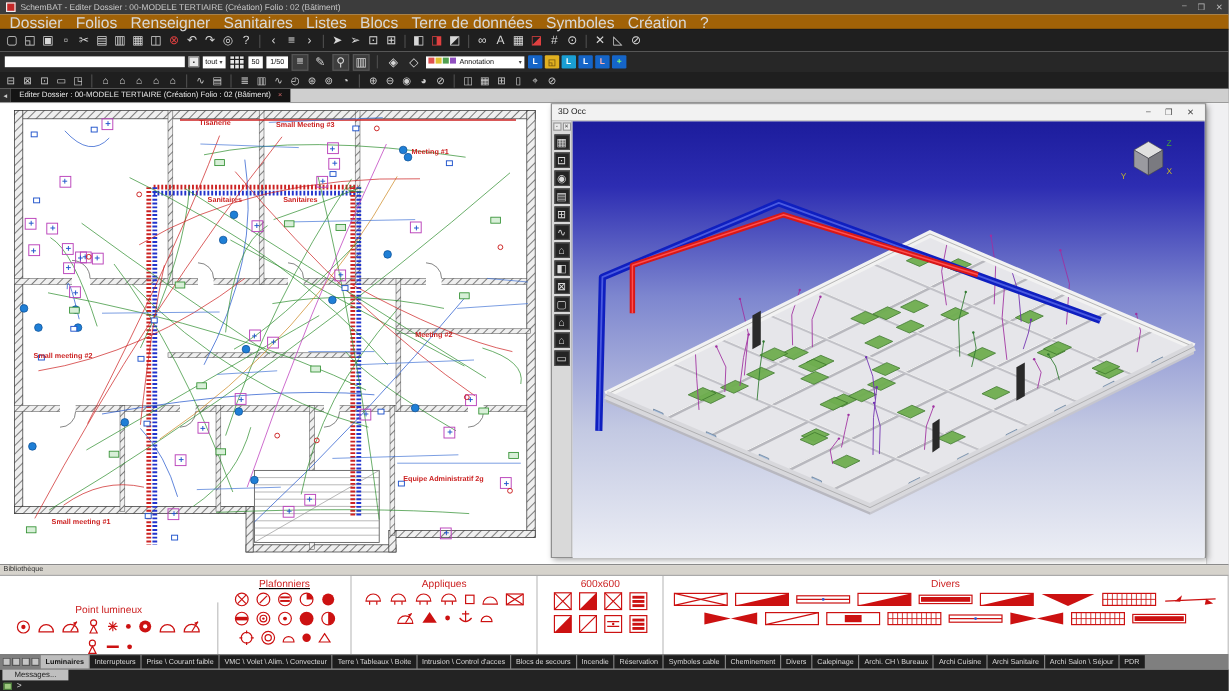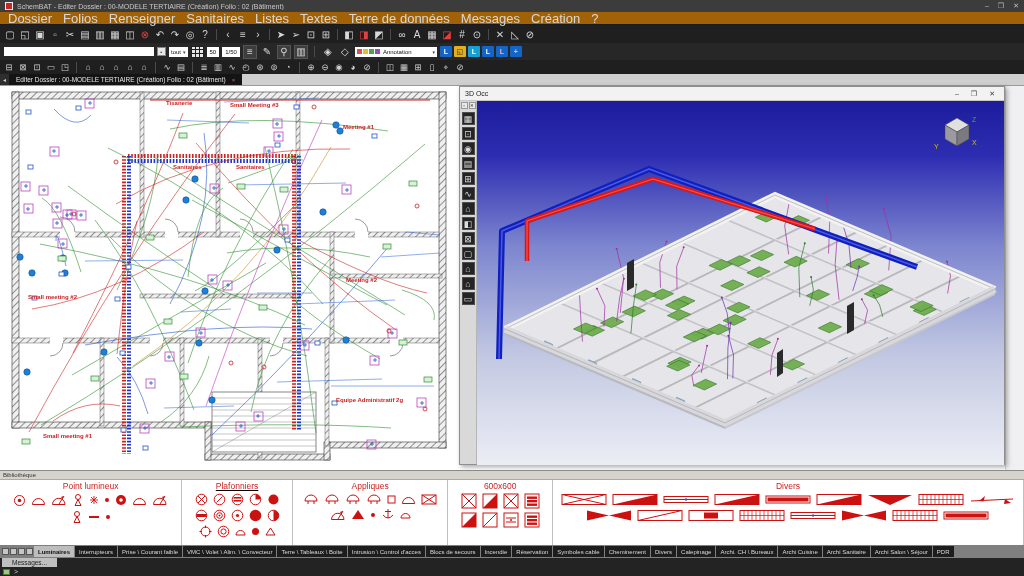--- a/index.html
+++ b/index.html
@@ -83,23 +83,23 @@
       <span>✕</span>
     </span>
   </div>
 
   <div class="menubar" id="menubar">
       <span class="menu-item">Dossier</span>
       <span class="menu-item">Folios</span>
       <span class="menu-item">Renseigner</span>
       <span class="menu-item">Sanitaires</span>
       <span class="menu-item">Listes</span>
-      <span class="menu-item">Textes</span>
+      <span class="menu-item">Blocs</span>
       <span class="menu-item">Terre de données</span>
-      <span class="menu-item">Messages</span>
+      <span class="menu-item">Symboles</span>
       <span class="menu-item">Création</span>
       <span class="menu-item">?</span>
     </div>
 
   <div class="tb tb1">
       <span class="ticon">▢</span>
       <span class="ticon">◱</span>
       <span class="ticon">▣</span>
       <span class="ticon">▫</span>
       <span class="ticon">✂</span>
@@ -714,21 +714,21 @@
             </g>
           </svg>
         </div>
       </div>
     </div>
   </div>
 
   <div class="library">
     <div class="lib-header">Bibliothèque</div>
     <div class="lib-body" id="lib-body">
-        <div class="lib-cat" style="width: 17.8%;">
+        <div class="lib-cat" style="width: 17.8%; margin-top: 22px;">
           <div class="lib-cat-header">Point lumineux</div>
           <div class="lib-syms">
             <span class="sym">
               <svg width="13" height="13" viewBox="0 0 13 13">
                 <circle cx="6.5" cy="6.5" r="5" fill="none" stroke="#cc1111" stroke-width="1"></circle>
                 <circle cx="6.5" cy="6.5" r="1.8" fill="#cc1111"></circle>
               </svg>
             </span>
             <span class="sym">
               <svg width="15" height="11" viewBox="0 0 15 11">

